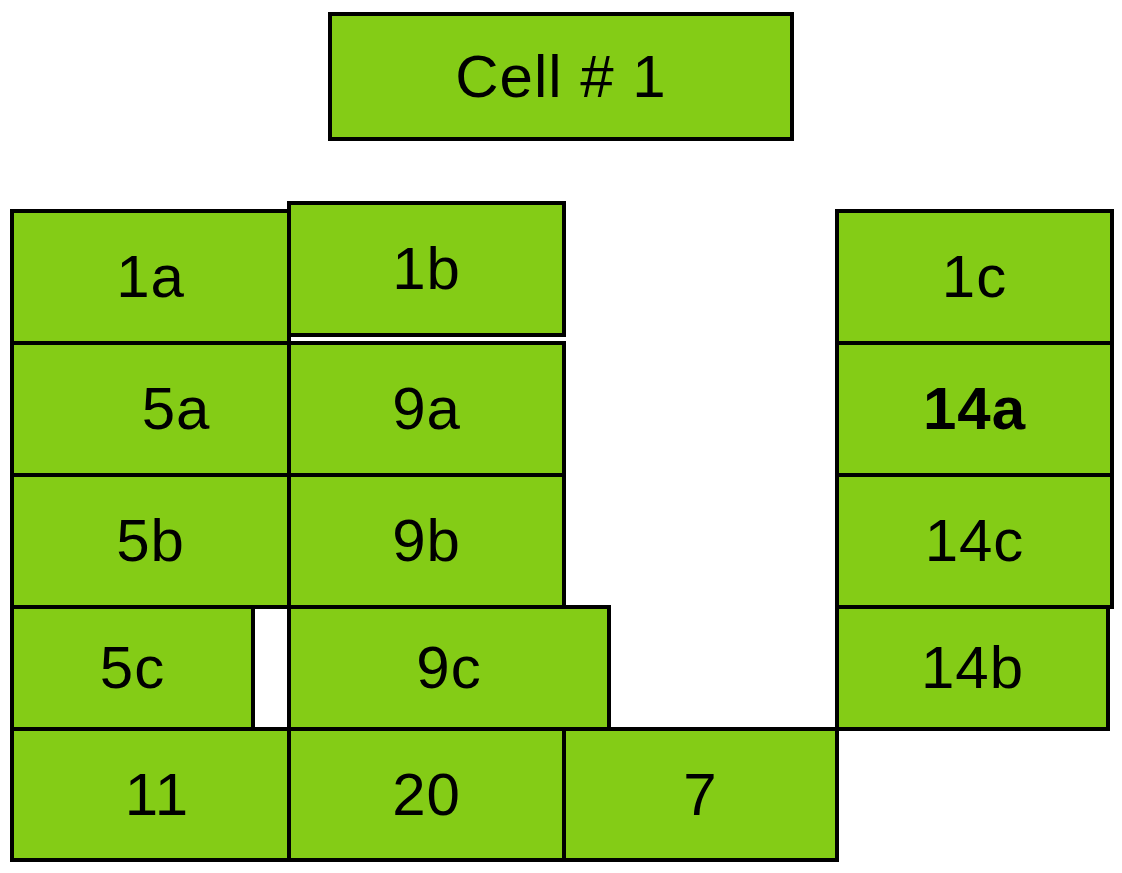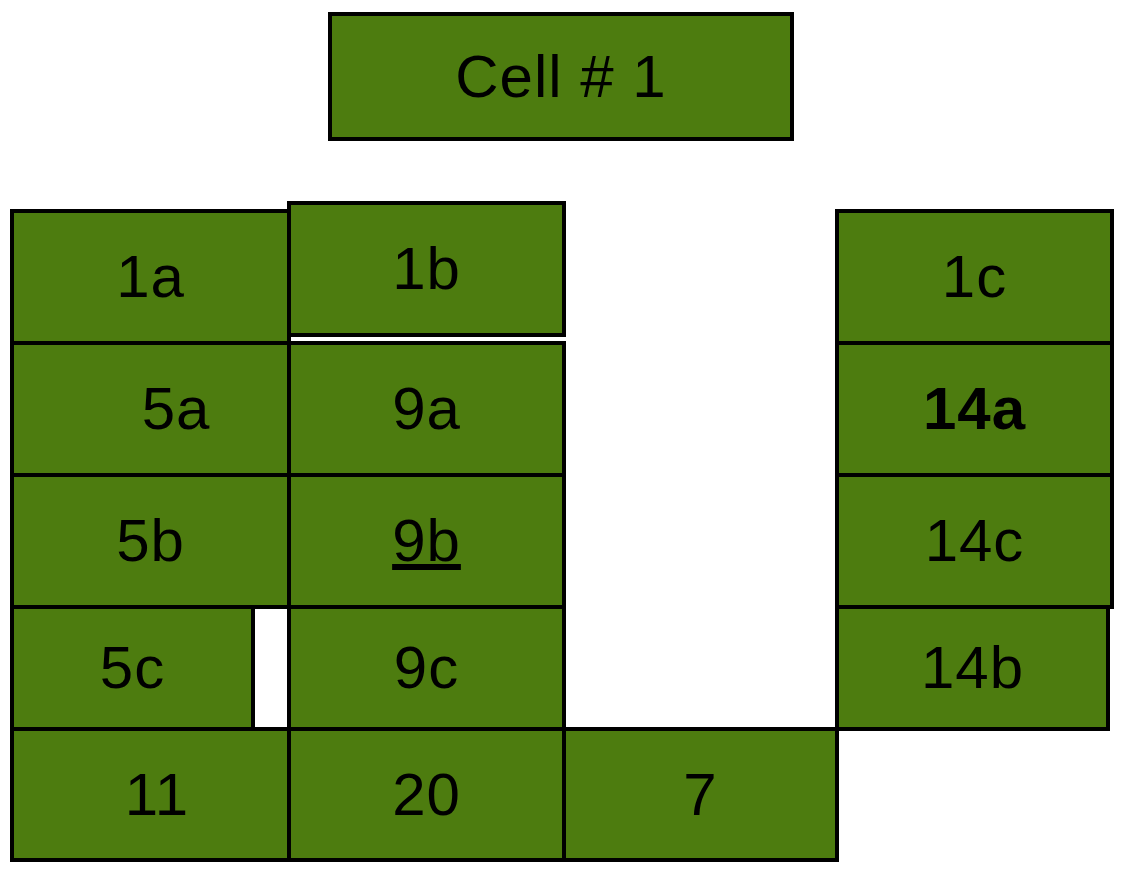--- a/index.html
+++ b/index.html
@@ -11,21 +11,21 @@
     position: relative;
     width: 1122px;
     height: 873px;
     background: #ffffff;
     font-family: "Liberation Sans", sans-serif;
     color: #000000;
   }
   .box {
     position: absolute;
     box-sizing: border-box;
-    background: #4d7c0f;
+    background: #84cc16;
     border: 4px solid #000000;
     display: flex;
     align-items: center;
     justify-content: center;
     font-size: 60px;
     letter-spacing: 1px;
     line-height: 1;
     white-space: pre;
   }
   .title-box {
@@ -34,22 +34,22 @@
   }
   
   .c1a { left: 10px;  top: 209px; width: 281px; height: 136px; }
   .c5a { left: 10px;  top: 341px; width: 332px; height: 136px; }
   .c5b { left: 10px;  top: 473px; width: 281px; height: 136px; }
   .c5c { left: 10px;  top: 605px; width: 245px; height: 126px; }
   .c11 { left: 10px;  top: 727px; width: 281px; height: 135px; padding-left: 13px; }
   
   .c1b { left: 287px; top: 201px; width: 279px; height: 136px; }
   .c9a { left: 287px; top: 341px; width: 279px; height: 136px; }
-  .c9b { left: 287px; top: 473px; width: 279px; height: 136px; text-decoration: underline; }
-  .c9c { left: 287px; top: 605px; width: 279px; height: 126px; }
+  .c9b { left: 287px; top: 473px; width: 279px; height: 136px; }
+  .c9c { left: 287px; top: 605px; width: 324px; height: 126px; }
   .c20 { left: 287px; top: 727px; width: 279px; height: 135px; }
   
   .c7  { left: 562px; top: 727px; width: 277px; height: 135px; }
   
   .c1c  { left: 835px; top: 209px; width: 279px; height: 136px; }
   .c14a { left: 835px; top: 341px; width: 279px; height: 136px; font-weight: bold; }
   .c14c { left: 835px; top: 473px; width: 279px; height: 136px; }
   .c14b { left: 835px; top: 605px; width: 275px; height: 126px; }
 </style>
 </head>

